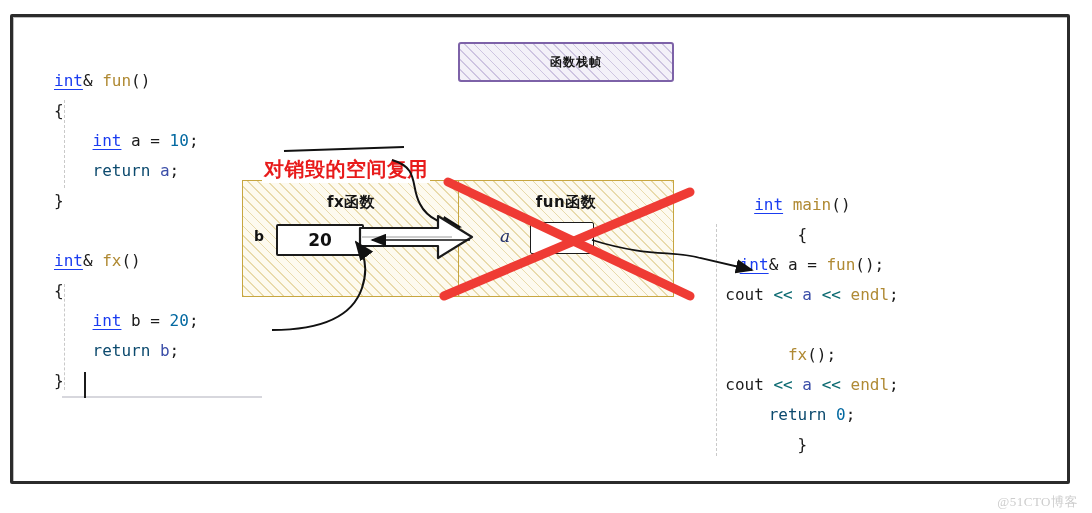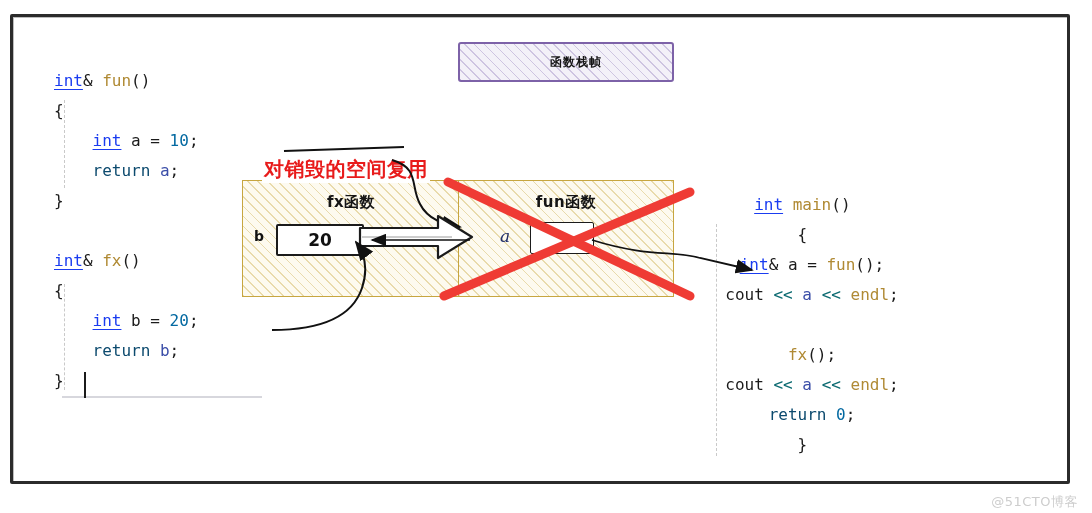--- a/index.html
+++ b/index.html
@@ -101,21 +101,21 @@
     font-weight:bold;font-size:20px;color:#e81b1b;letter-spacing:.5px;
     background:#fff;padding:0 2px;
   }
 
   
   #overlay{position:absolute;left:0;top:0;width:1092px;height:513px;pointer-events:none;}
 
   
   #watermark{
     position:absolute;right:14px;bottom:2px;
-    font-size:13px;color:#cdcdcd;letter-spacing:.5px;
+    font-size:13px;color:#cdcdcd;letter-spacing:.5px;font-family:Liberation Serif, serif;
   }
 </style>
 </head>
 <body>
 
 <div id="stage">
 
   <div class="frame"></div>
 
   <div class="code" id="code-left"><div><span class="kw-type">int</span><span class="plain">&amp; </span><span class="fn">fun</span><span class="plain">()</span></div><div><span class="plain">{</span></div><div><span class="plain">    </span><span class="kw-type">int</span><span class="plain"> a = </span><span class="num">10</span><span class="plain">;</span></div><div><span class="plain">    </span><span class="kw-ret">return</span><span class="plain"> </span><span class="var">a</span><span class="plain">;</span></div><div><span class="plain">}</span></div><div><span class="plain"> </span></div><div><span class="kw-type">int</span><span class="plain">&amp; </span><span class="fn">fx</span><span class="plain">()</span></div><div><span class="plain">{</span></div><div><span class="plain">    </span><span class="kw-type">int</span><span class="plain"> b = </span><span class="num">20</span><span class="plain">;</span></div><div><span class="plain">    </span><span class="kw-ret">return</span><span class="plain"> </span><span class="var">b</span><span class="plain">;</span></div><div><span class="plain">}</span></div></div>

